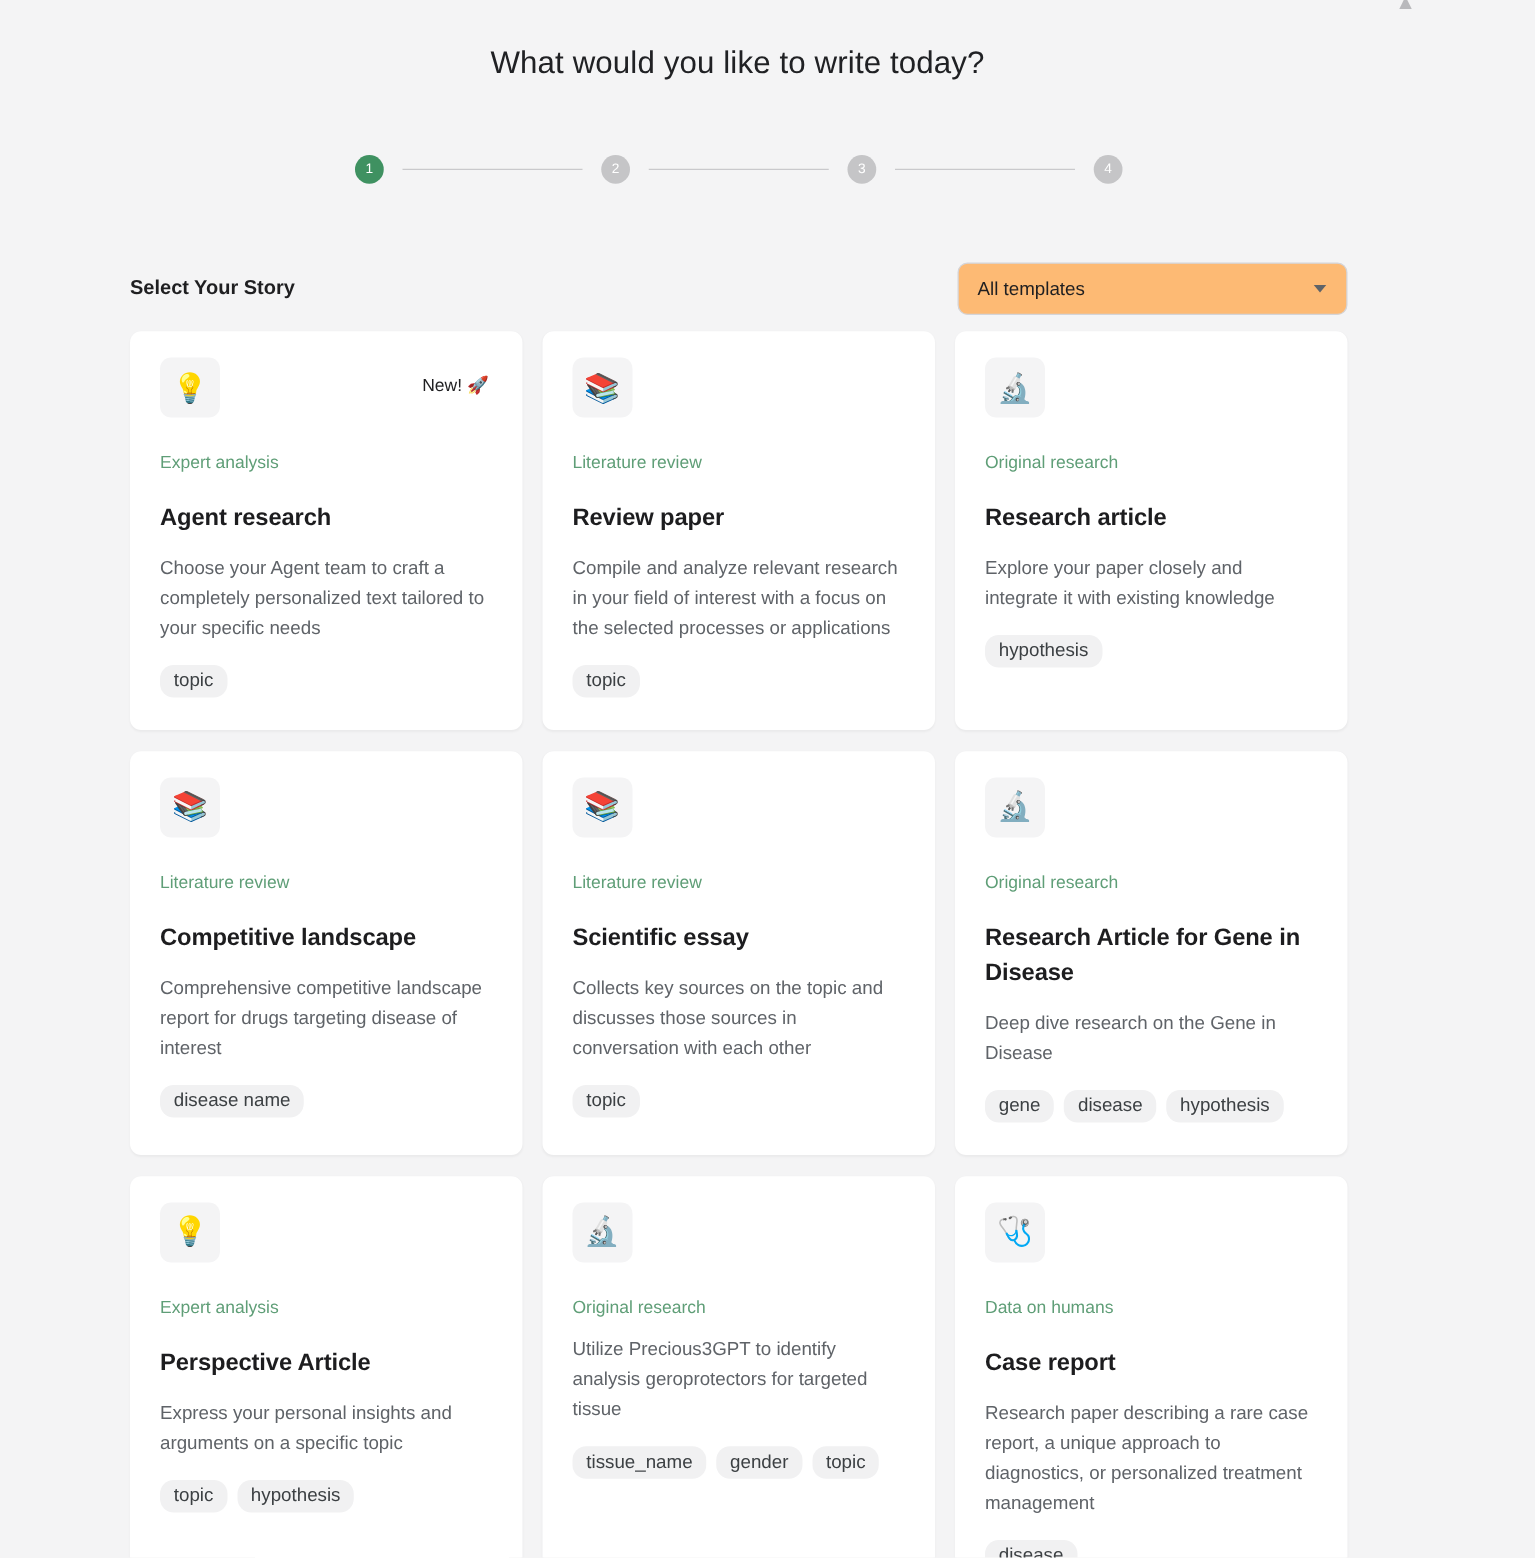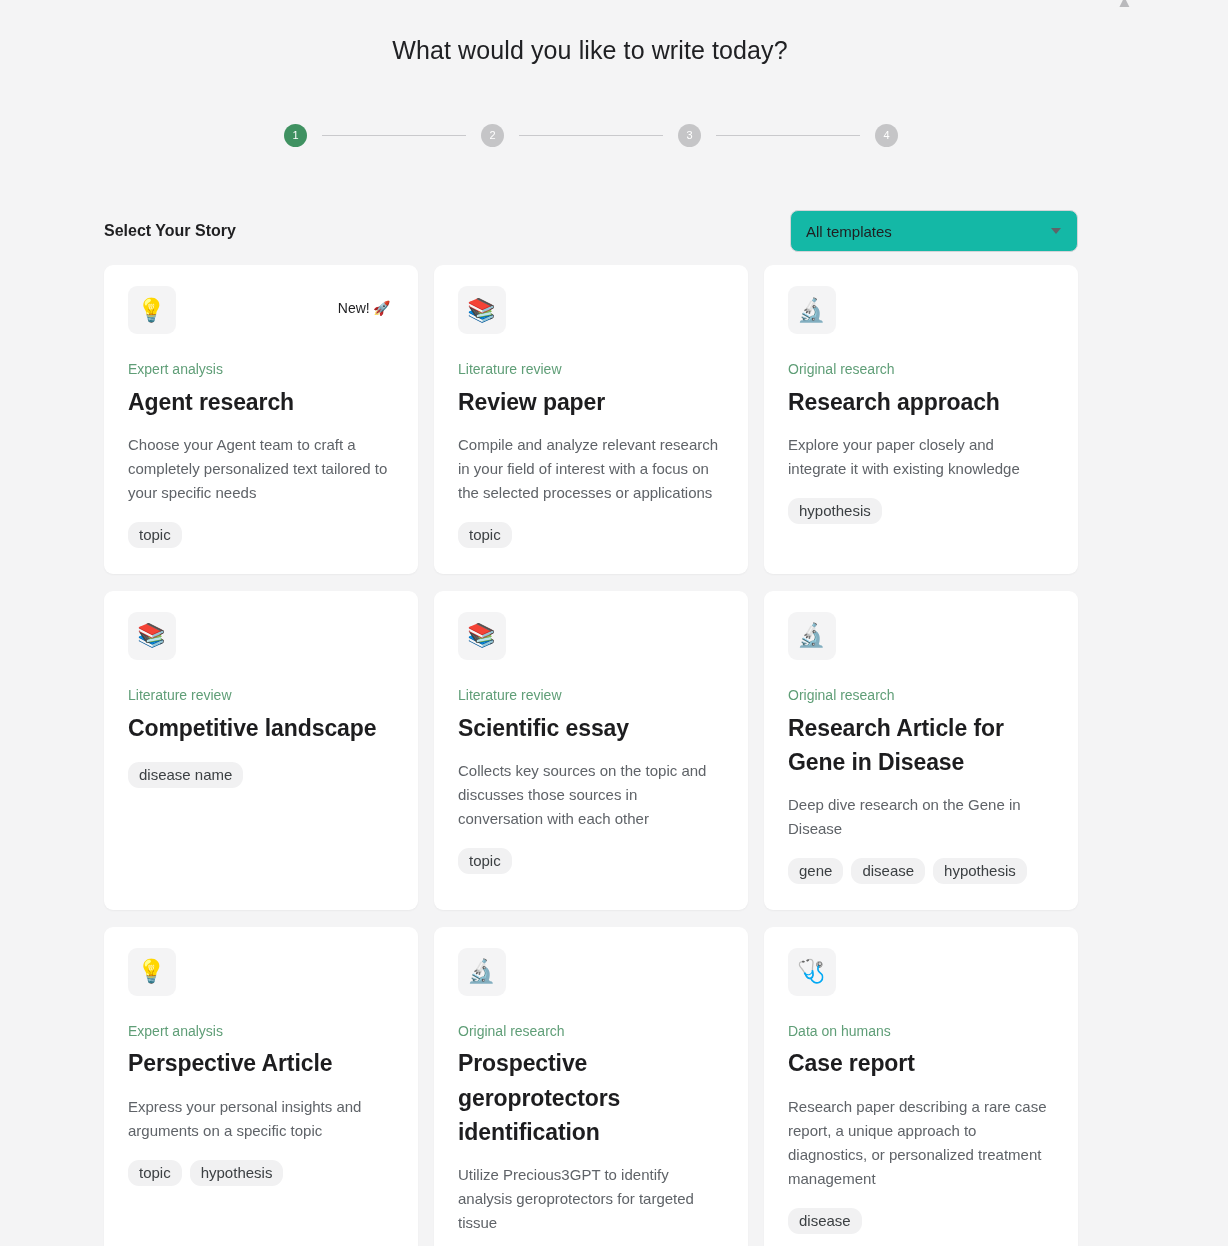--- a/index.html
+++ b/index.html
@@ -93,25 +93,25 @@
     display: flex;
     align-items: center;
     justify-content: space-between;
   }
   .section-title {
     font-size: 16px;
     font-weight: bold;
     color: #1f1f21;
   }
   .filter-select {
-    width: 288px;
+    width: 312px;
     height: 42px;
     border: 1px solid #d4d4d8;
     border-radius: 8px;
-    background: #14b8a6;
+    background: #fdba74;
     display: flex;
     align-items: center;
     justify-content: space-between;
     padding: 0 14px 0 15px;
     font-size: 15px;
     color: #1f1f21;
     cursor: pointer;
   }
   .filter-select .caret {
     width: 0; height: 0;
@@ -166,22 +166,22 @@
     white-space: nowrap;
   }
 
   .card-category {
     margin-top: 27px;
     font-size: 14px;
     color: #5f9e77;
     line-height: 1.2;
   }
   .card-name {
-    margin-top: 7px;
-    font-size: 23px;
+    margin-top: 23px;
+    font-size: 19px;
     font-weight: bold;
     color: #1d1d1f;
     line-height: 1.48;
     letter-spacing: -0.1px;
   }
   .card-desc {
     margin-top: 14px;
     font-size: 15px;
     color: #5f6368;
     line-height: 1.6;
@@ -252,32 +252,33 @@
         <div class="card-desc">Compile and analyze relevant research in your field of interest with a focus on the selected processes or applications</div>
         <div class="tag-row">
           <span class="tag">topic</span>
         </div>
       </div>
       <div class="card row-1">
         <div class="card-head">
           <div class="icon-tile">🔬</div>
         </div>
         <div class="card-category">Original research</div>
-        <div class="card-name">Research approach</div>
+        <div class="card-name">Research article</div>
         <div class="card-desc">Explore your paper closely and integrate it with existing knowledge</div>
         <div class="tag-row">
           <span class="tag">hypothesis</span>
         </div>
       </div>
       <div class="card row-2">
         <div class="card-head">
           <div class="icon-tile">📚</div>
         </div>
         <div class="card-category">Literature review</div>
         <div class="card-name">Competitive landscape</div>
+        <div class="card-desc">Comprehensive competitive landscape report for drugs targeting disease of interest</div>
         <div class="tag-row">
           <span class="tag">disease name</span>
         </div>
       </div>
       <div class="card row-2">
         <div class="card-head">
           <div class="icon-tile">📚</div>
         </div>
         <div class="card-category">Literature review</div>
         <div class="card-name">Scientific essay</div>
@@ -309,21 +310,20 @@
         <div class="tag-row">
           <span class="tag">topic</span>
           <span class="tag">hypothesis</span>
         </div>
       </div>
       <div class="card row-3">
         <div class="card-head">
           <div class="icon-tile">🔬</div>
         </div>
         <div class="card-category">Original research</div>
-        <div class="card-name">Prospective geroprotectors identification</div>
         <div class="card-desc">Utilize Precious3GPT to identify analysis geroprotectors for targeted tissue</div>
         <div class="tag-row">
           <span class="tag">tissue_name</span>
           <span class="tag">gender</span>
           <span class="tag">topic</span>
         </div>
       </div>
       <div class="card row-3">
         <div class="card-head">
           <div class="icon-tile">🩺</div>

